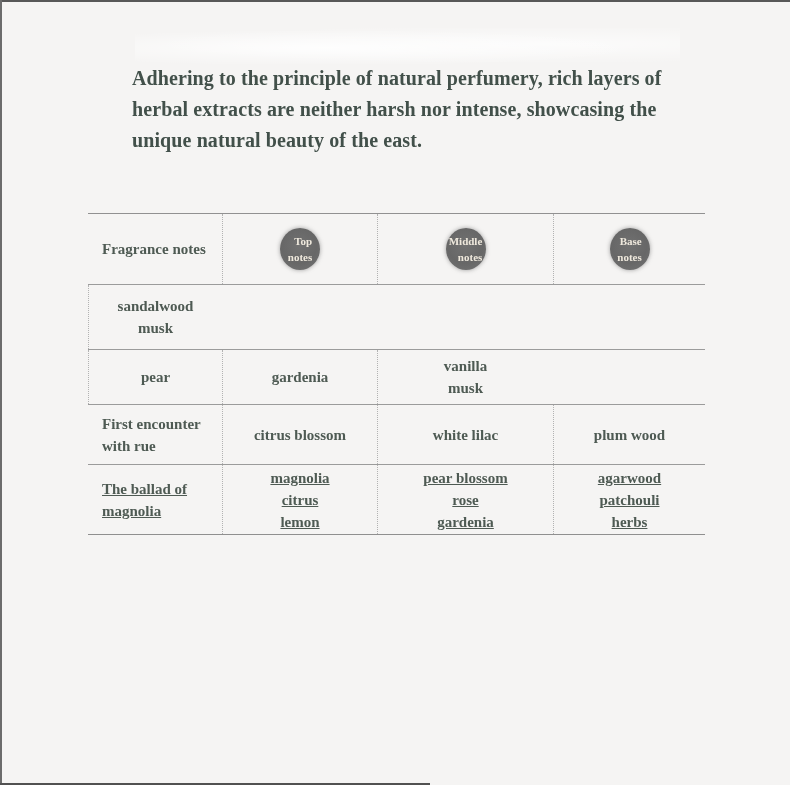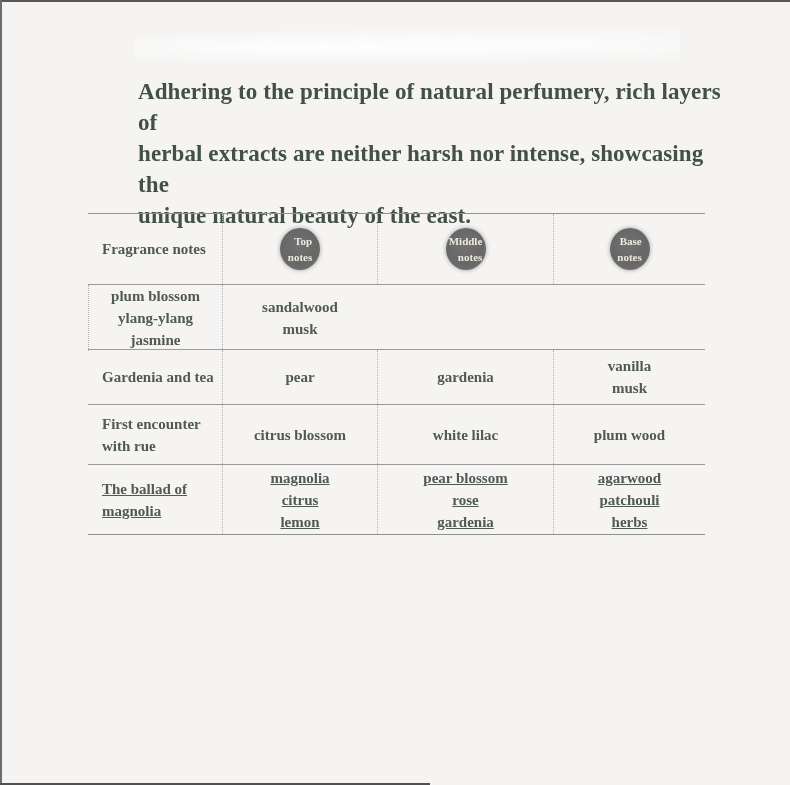--- a/index.html
+++ b/index.html
@@ -36,29 +36,28 @@
     position: absolute; left: 135px; top: 28px;
     width: 545px; height: 36px;
     background:
       radial-gradient(ellipse at 35% 55%, rgba(255,255,255,0.85), rgba(255,255,255,0) 65%),
       radial-gradient(ellipse at 75% 45%, rgba(255,255,255,0.65), rgba(255,255,255,0) 70%);
     pointer-events: none;
   }
   
   .intro {
     position: absolute;
-    left: 138px; top: 63px;
+    left: 132px; top: 63px;
     width: 600px;
-    font-size: 23px;
+    font-size: 20px;
     font-weight: bold;
     line-height: 31px;
     color: #42504a;
     white-space: pre-line;
     letter-spacing: 0.1px;
-    margin-top: 13px;
   }
   
   .ftable {
     position: absolute;
     left: 88px; top: 202px;
     width: 617px;
     color: #4e5a53;
     font-weight: bold;
     font-size: 15px;
   }
@@ -133,29 +132,25 @@
         <div class="badge">Middle
 notes</div>
       </div>
       <div class="cell cell-sep">
         <div class="badge">Base
 notes</div>
       </div>
     </div>
 
     <div class="frow frow-1">
-      <div class="cell cell-sep">plum blossom
-ylang-ylang
-jasmine</div>
       <div class="cell cell-sep">sandalwood
 musk</div>
     </div>
 
     <div class="frow frow-2">
-      <div class="cell cell-name">Gardenia and tea</div>
       <div class="cell cell-sep">pear</div>
       <div class="cell cell-sep">gardenia</div>
       <div class="cell cell-sep">vanilla
 musk</div>
     </div>
 
     <div class="frow frow-3">
       <div class="cell cell-name">First encounter
 with rue</div>
       <div class="cell cell-sep">citrus blossom</div>

